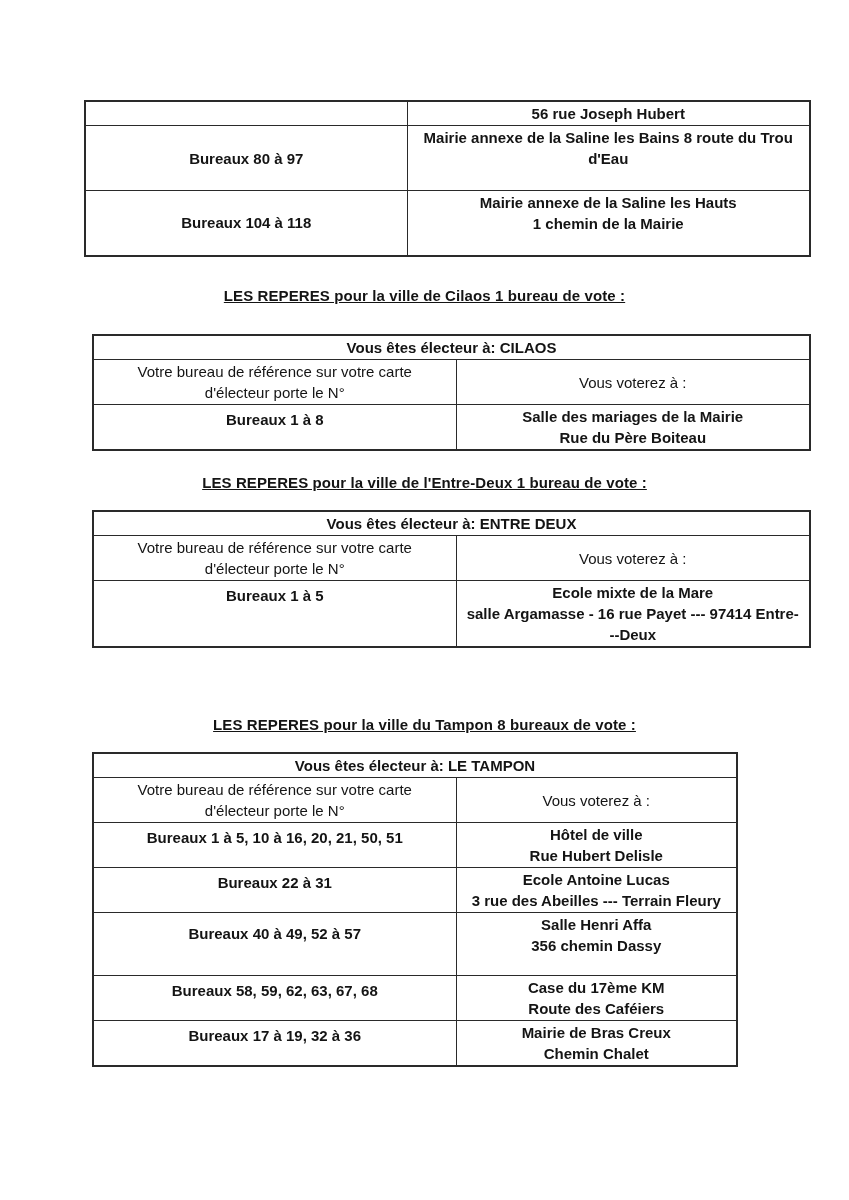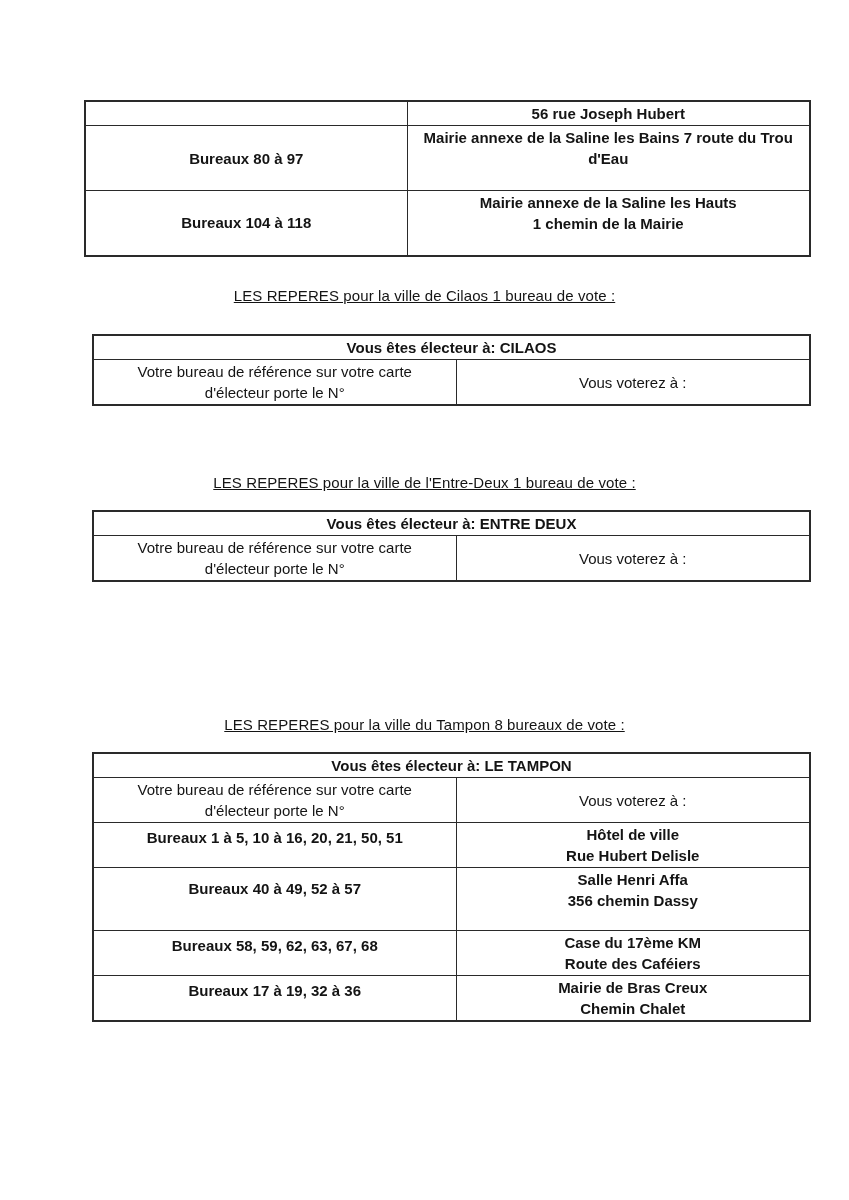--- a/index.html
+++ b/index.html
@@ -29,29 +29,29 @@
   td.inner { border-width:1px; }
   .b   { font-weight:bold; }
   .reg { font-weight:normal; }
   .v-mid { vertical-align:middle; }
   .v-top { vertical-align:top; }
   .pt4 { padding-top:4px; }
   .section-heading {
     position:absolute;
     left:0; width:849px;
     text-align:center;
-    font-weight:normal;
+    font-weight:bold;
     font-size:15px;
     text-decoration:underline;
     letter-spacing:0.1px;
   }
   #top-table      { left:84px;  top:100px; width:727px; }
   #cilaos-table   { left:92px;  top:334px; width:719px; }
   #entredeux-table{ left:92px;  top:510px; width:719px; }
-  #tampon-table   { left:92px;  top:752px; width:719px; }
+  #tampon-table   { left:92px;  top:752px; width:646px; }
   #heading-cilaos    { top:287px; }
   #heading-entredeux { top:474px; }
   #heading-tampon    { top:716px; }
 </style>
 </head>
 <body>
 
 <div class="page">
 
   <table id="top-table">
@@ -59,21 +59,21 @@
         <col style="width:322px">
         <col>
       </colgroup>
     <tbody>
         <tr style="height:20px">
       <td class="inner b v-mid"></td>
       <td class="inner b v-top">56 rue Joseph Hubert</td>
     </tr>
     <tr style="height:65px">
       <td class="inner b v-mid">Bureaux 80 à 97</td>
-      <td class="inner b v-top">Mairie annexe de la Saline les Bains 7 route du Trou
+      <td class="inner b v-top">Mairie annexe de la Saline les Bains 8 route du Trou
 d'Eau</td>
     </tr>
     <tr style="height:65px">
       <td class="inner b v-mid">Bureaux 104 à 118</td>
       <td class="inner b v-top">Mairie annexe de la Saline les Hauts
 1 chemin de la Mairie</td>
     </tr>
   </tbody>
     </table>
 
@@ -86,38 +86,49 @@
       </colgroup>
     <tbody>
         <tr style="height:20px">
       <td colspan="2" class="inner b v-mid">Vous êtes électeur à: CILAOS</td>
     </tr>
     <tr style="height:45px">
       <td class="inner reg v-mid">Votre bureau de référence sur votre carte
 d'électeur porte le N°</td>
       <td class="inner reg v-mid">Vous voterez à :</td>
     </tr>
+    <tr style="height:43px">
+      <td class="inner b v-top pt4">Bureaux 1 à 8</td>
+      <td class="inner b v-top">Salle des mariages de la Mairie
+Rue du Père Boiteau</td>
+    </tr>
   </tbody>
     </table>
 
   <div class="section-heading" id="heading-entredeux">LES REPERES pour la ville de l'Entre-Deux 1 bureau de vote :</div>
 
   <table id="entredeux-table">
     <colgroup>
         <col style="width:363px">
         <col>
       </colgroup>
     <tbody>
         <tr style="height:22px">
       <td colspan="2" class="inner b v-mid">Vous êtes électeur à: ENTRE DEUX</td>
     </tr>
     <tr style="height:43px">
       <td class="inner reg v-mid">Votre bureau de référence sur votre carte
 d'électeur porte le N°</td>
       <td class="inner reg v-mid">Vous voterez à :</td>
+    </tr>
+    <tr style="height:63px">
+      <td class="inner b v-top pt4">Bureaux 1 à 5</td>
+      <td class="inner b v-top">Ecole mixte de la Mare
+salle Argamasse - 16 rue Payet --- 97414 Entre-
+--Deux</td>
     </tr>
   </tbody>
     </table>
 
   <div class="section-heading" id="heading-tampon">LES REPERES pour la ville du Tampon 8 bureaux de vote :</div>
 
   <table id="tampon-table">
     <colgroup>
         <col style="width:363px">
         <col>
@@ -129,20 +140,25 @@
     <tr style="height:40px">
       <td class="inner reg v-mid">Votre bureau de référence sur votre carte
 d'électeur porte le N°</td>
       <td class="inner reg v-mid">Vous voterez à :</td>
     </tr>
     <tr style="height:45px">
       <td class="inner b v-top pt4">Bureaux 1 à 5, 10 à 16, 20, 21, 50, 51</td>
       <td class="inner b v-top">Hôtel de ville
 Rue Hubert Delisle</td>
     </tr>
+    <tr style="height:42px">
+      <td class="inner b v-top pt4">Bureaux 22 à 31</td>
+      <td class="inner b v-top">Ecole Antoine Lucas
+3 rue des Abeilles --- Terrain Fleury</td>
+    </tr>
     <tr style="height:63px">
       <td class="inner b v-top" style="padding-top:10px">Bureaux 40 à 49, 52 à 57</td>
       <td class="inner b v-top">Salle Henri Affa
 356 chemin Dassy</td>
     </tr>
     <tr style="height:43px">
       <td class="inner b v-top pt4">Bureaux 58, 59, 62, 63, 67, 68</td>
       <td class="inner b v-top">Case du 17ème KM
 Route des Caféiers</td>
     </tr>

